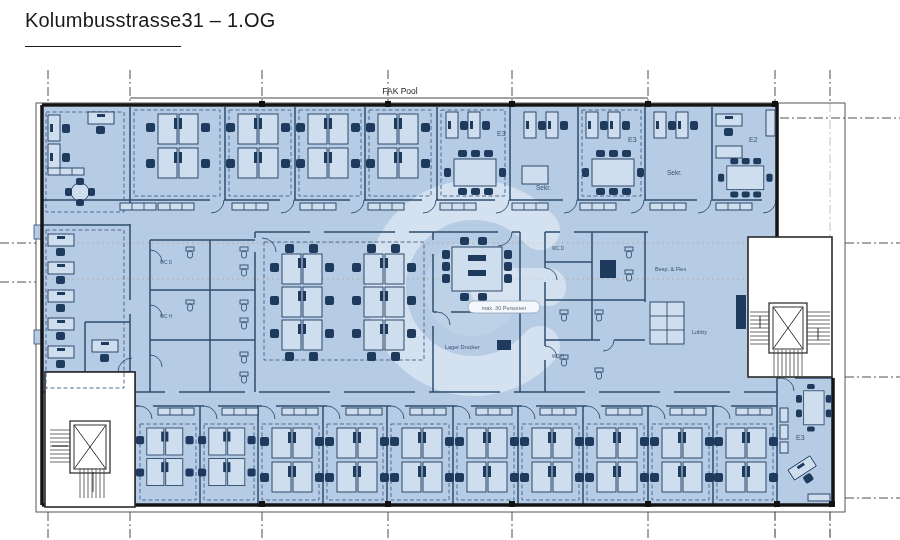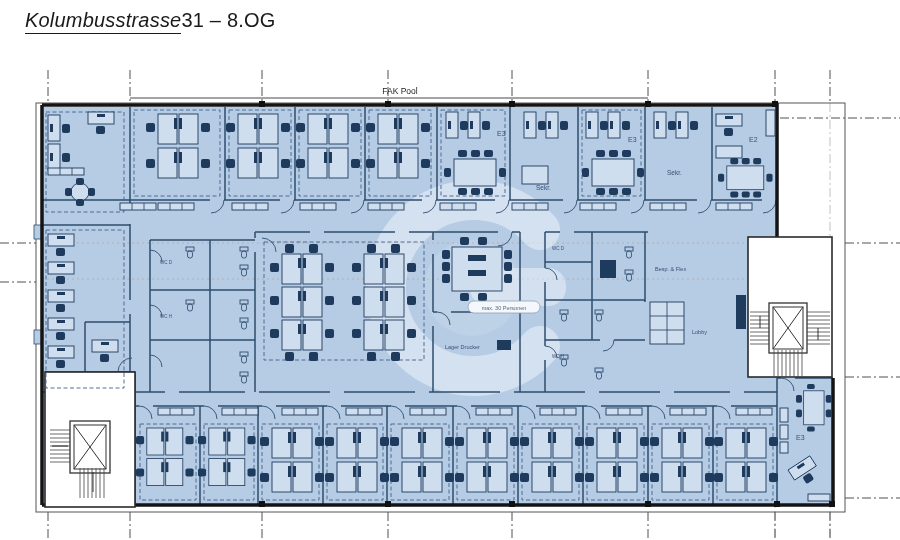--- a/index.html
+++ b/index.html
@@ -1,35 +1,35 @@
 <!DOCTYPE html>
 <html><head>
 <meta charset="utf-8">
 <style>
   html,body{margin:0;padding:0;background:#fff;}
   .page{position:relative;width:900px;height:540px;background:#fff;overflow:hidden;
         font-family:"Liberation Sans", sans-serif;}
   .title-wrap{position:absolute;left:25px;top:9px;font-size:20px;color:#1a1a1a;
               letter-spacing:.2px;}
-  .t1{position:relative;display:inline-block;border-bottom:1.6px solid #1a1a1a;padding-bottom:1px;font-style:italic;}
+  .t1{position:relative;display:inline-block;border-bottom:1.6px solid #1a1a1a;padding-bottom:14px;}
   .t2{display:inline-block;}
   svg text{font-family:"Liberation Sans", sans-serif;}
   .lbl{fill:#3a5070;}
   .fu rect, .fu circle{fill:#cfdeee;stroke:#1e3a5c;stroke-width:.9;}
   .fu .ch{fill:#1e3a5c;stroke:none;}
   .fu .mo{fill:#1e3a5c;stroke:none;}
   .zone{fill:none;stroke:#44618a;stroke-width:.9;stroke-dasharray:4 2.5;}
 </style>
 </head>
 <body>
 
 <div class="page">
 
   <div class="title-wrap">
-    <span class="t1">Kolumbusstrasse</span><span class="t2"> 31 – 8.OG</span>
+    <span class="t1">Kolumbusstrasse</span><span class="t2"> 31 – 1.OG</span>
   </div>
 
   <svg width="900" height="540" viewBox="0 0 900 540" style="position:absolute;left:0;top:0">
 
     <defs>
       <g id="cl4" class="fu">
         <rect x="12" y="0" width="19" height="30"></rect>
           <rect x="33" y="0" width="19" height="30"></rect>
         <rect x="12" y="34" width="19" height="30"></rect>
           <rect x="33" y="34" width="19" height="30"></rect>

